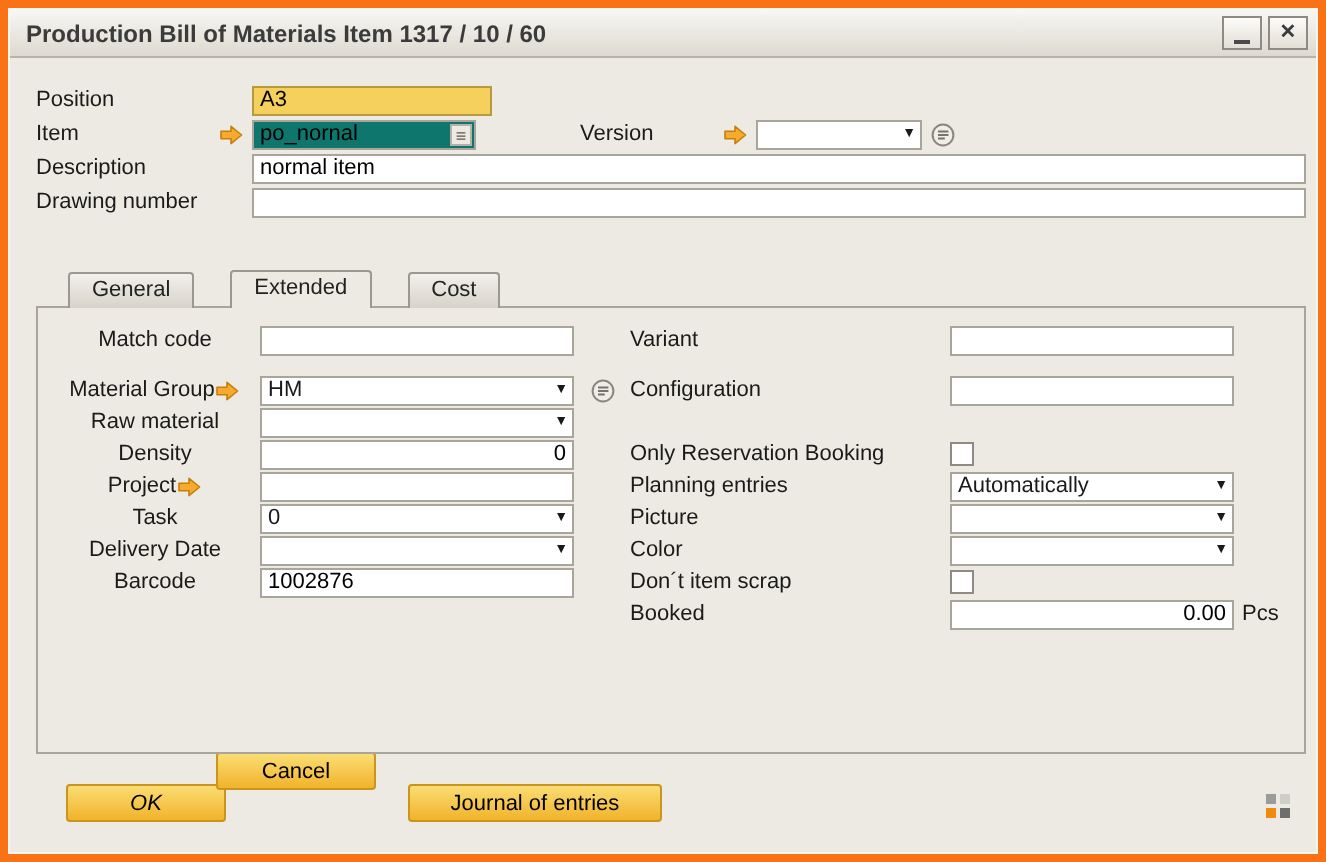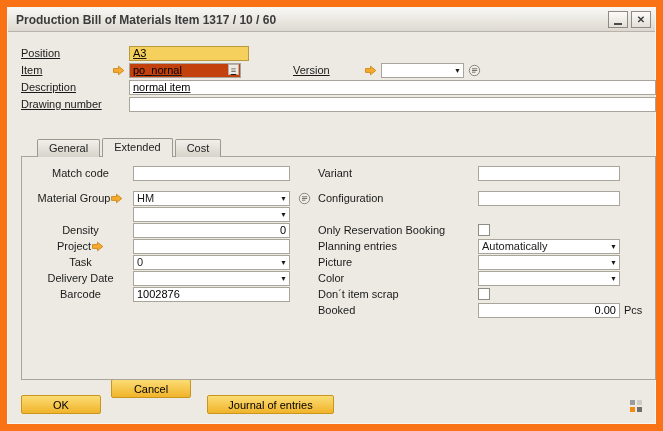--- a/index.html
+++ b/index.html
@@ -1,65 +1,65 @@
 <!DOCTYPE html>
 <html><head>
 <meta charset="utf-8">
 <style>
   * { margin:0; padding:0; box-sizing:border-box; }
   html,body { width:663px; height:431px; overflow:hidden; }
   body { font-family:"Liberation Sans", sans-serif; font-size:11px; color:#1a1a1a; background:#fff; }
 
   .window { position:absolute; left:0; top:0; width:663px; height:431px;
-            background:#ECEAE2; border:7px solid #f97316; box-shadow: inset 0 0 0 1px #f7f6f2; }
+            background:#ECEAE2; border:4px solid #f97316; box-shadow: inset 0 0 0 1px #f7f6f2; }
 
   
   .titlebar { position:absolute; left:1px; top:1px; right:1px; height:24px;
               background:linear-gradient(#f8f7f4,#ddd9d0); border-bottom:1px solid #b7b3aa;
               display:flex; align-items:center; padding:0 4px 0 8px; }
   .title { font-weight:bold; font-size:12px; color:#3b3b3b; flex:1; }
   .winbtn { width:20px; height:17px; margin-left:3px; border:1px solid #8f8b82;
             background:linear-gradient(#fcfbf9,#e3dfd7); display:inline-flex;
             align-items:center; justify-content:center; font-size:10px; color:#3c3c3c; cursor:default; }
   .min-bar { width:8px; height:2px; background:#4a4a4a; margin-top:8px; }
   .x-glyph { font-size:10px; font-weight:bold; line-height:1; }
 
   
   .hform { position:absolute; left:14px; top:38px; width:635px; }
-  .hrow  { display:flex; align-items:center; height:16px; margin-bottom:1px;text-decoration:underline; }
+  .hrow  { display:flex; align-items:center; height:16px; margin-bottom:1px; }
   .hlabel { width:108px; display:flex; align-items:center; justify-content:space-between; padding-right:4px; }
   .vlabel { margin-left:52px; width:88px; }
 
   .field { height:15px; background:#fff; border:1px solid #a9a59b; font:inherit;
            padding:0 3px; outline:none; }
   input.field { display:block; }
   .gold { background:#f5d05c; border-color:#b89b3e; }
   .w120 { width:120px; } .w112 { width:112px; } .w83 { width:83px; }
   .grow { flex:1; }
   .right { text-align:right; }
 
-  .fieldwrap { height:15px; background:#c2410c; border:1px solid #a9a59b;
-               display:flex; padding:0 1px 0 3px; }
+  .fieldwrap { height:15px; background:#0f766e; border:1px solid #a9a59b;
+               display:flex; align-items:center; padding:0 1px 0 3px; }
   .bare { border:0; background:transparent; font:inherit; flex:1; width:20px; padding:0; outline:none; }
   .cfl { font-size:9px; color:#5a564d; background:#eceae2; border:1px solid #b5b1a8;
          width:11px; height:11px; line-height:10px; text-align:center; }
 
   .dropdown { position:relative; height:15px; background:#fff; border:1px solid #a9a59b;
               display:flex; align-items:center; padding:0 14px 0 3px; }
   .ddval { flex:1; white-space:nowrap; overflow:hidden; }
   .dd-arrow { position:absolute; right:2px; top:50%; transform:translateY(-50%);
               font-size:7px; color:#1a1a1a; }
 
   .linkarrow { display:block; }
   .roundicon { display:block; margin-left:4px; }
 
   
   .tabs { position:absolute; left:30px; top:131px; height:19px; display:flex; z-index:3; }
   .tab { height:18px; margin-top:1px; padding:2px 11px 0; border:1px solid #9c9890; border-bottom:none;
-         border-radius:2px 2px 0 0; background:linear-gradient(#f2f0eb,#d7d3ca); margin-right:2px; color:#222; cursor:default; }
+         border-radius:2px 2px 0 0; background:linear-gradient(#f2f0eb,#d7d3ca); margin-right:18px; color:#222; cursor:default; }
   .tab.active { height:19px; margin-top:0; background:#ECEAE2; }
 
   
   .panel { position:absolute; left:14px; top:149px; width:635px; height:224px;
            border:1px solid #a9a59b; z-index:1; }
   .prows { padding-top:8px; }
   .prow { position:relative; height:16px; }
   .prow.gap { margin-top:9px; }
   .pc { position:absolute; top:0; height:16px; display:flex; align-items:center; }
   .l-label { left:10px;  width:101px; justify-content:center; padding-right:4px; }
@@ -69,21 +69,21 @@
   .r-ctrl  { left:456px; width:142px; }
   .r-extra { left:602px; }
   .pc > input.field, .pc > .dropdown { width:100%; }
 
   .checkbox { width:12px; height:12px; background:#fff; border:1px solid #8f8b82; }
 
   
   .btn { position:absolute; height:19px; background:linear-gradient(#fbdd74,#f1b32b);
          border:1px solid #c9951c; border-radius:2px; font:inherit; color:#000;
          display:flex; align-items:center; justify-content:center; cursor:default; }
-  .btn-ok { left:14px; top:388px; width:80px; }
+  .btn-ok { left:29px; top:388px; width:80px;font-style:italic; }
   .btn-cancel { left:104px; top:372px; width:80px;text-align:right; }
   .btn-journal { left:200px; top:388px; width:127px; }
   .grip { position:absolute; right:13px; top:392px; }
 </style>
 </head>
 <body>
 
 <div class="window">
 
   <div class="titlebar">
@@ -191,20 +191,23 @@
         </span>
         <span class="pc r-label">
             <span>Configuration</span>
           </span>
         <span class="pc r-ctrl">
             <input class="field" value="" style="">
           </span>
       </div>
 
       <div class="prow">
+        <span class="pc l-label">
+            <span>Raw material</span>
+          </span>
         <span class="pc l-ctrl">
           <span class="dropdown">
             <span class="ddval"></span>
             <span class="dd-arrow">▼</span>
           </span>
         </span>
       </div>
 
       <div class="prow">
         <span class="pc l-label">

